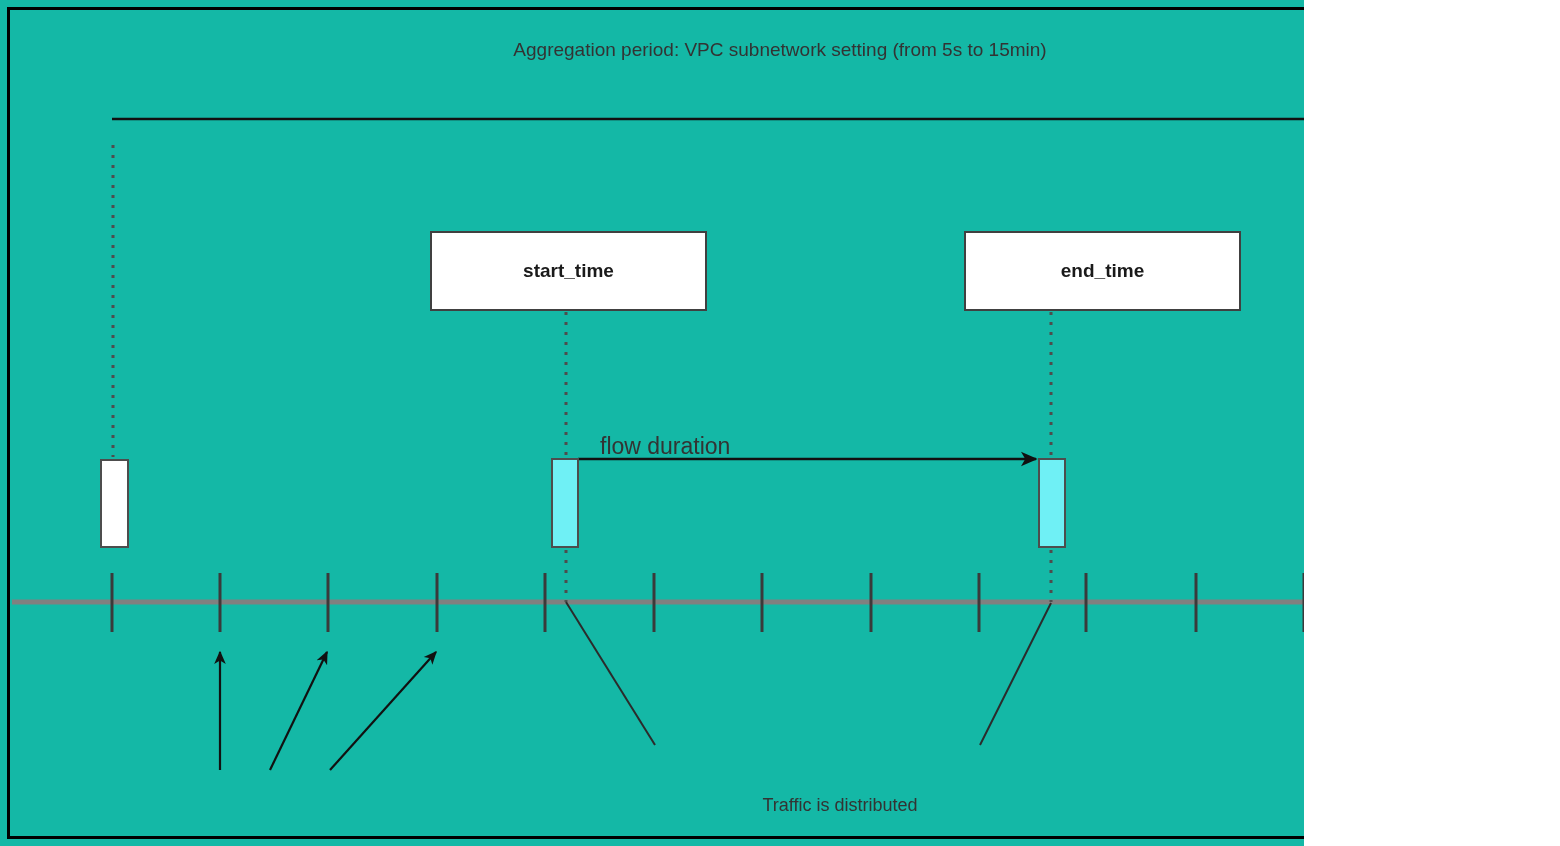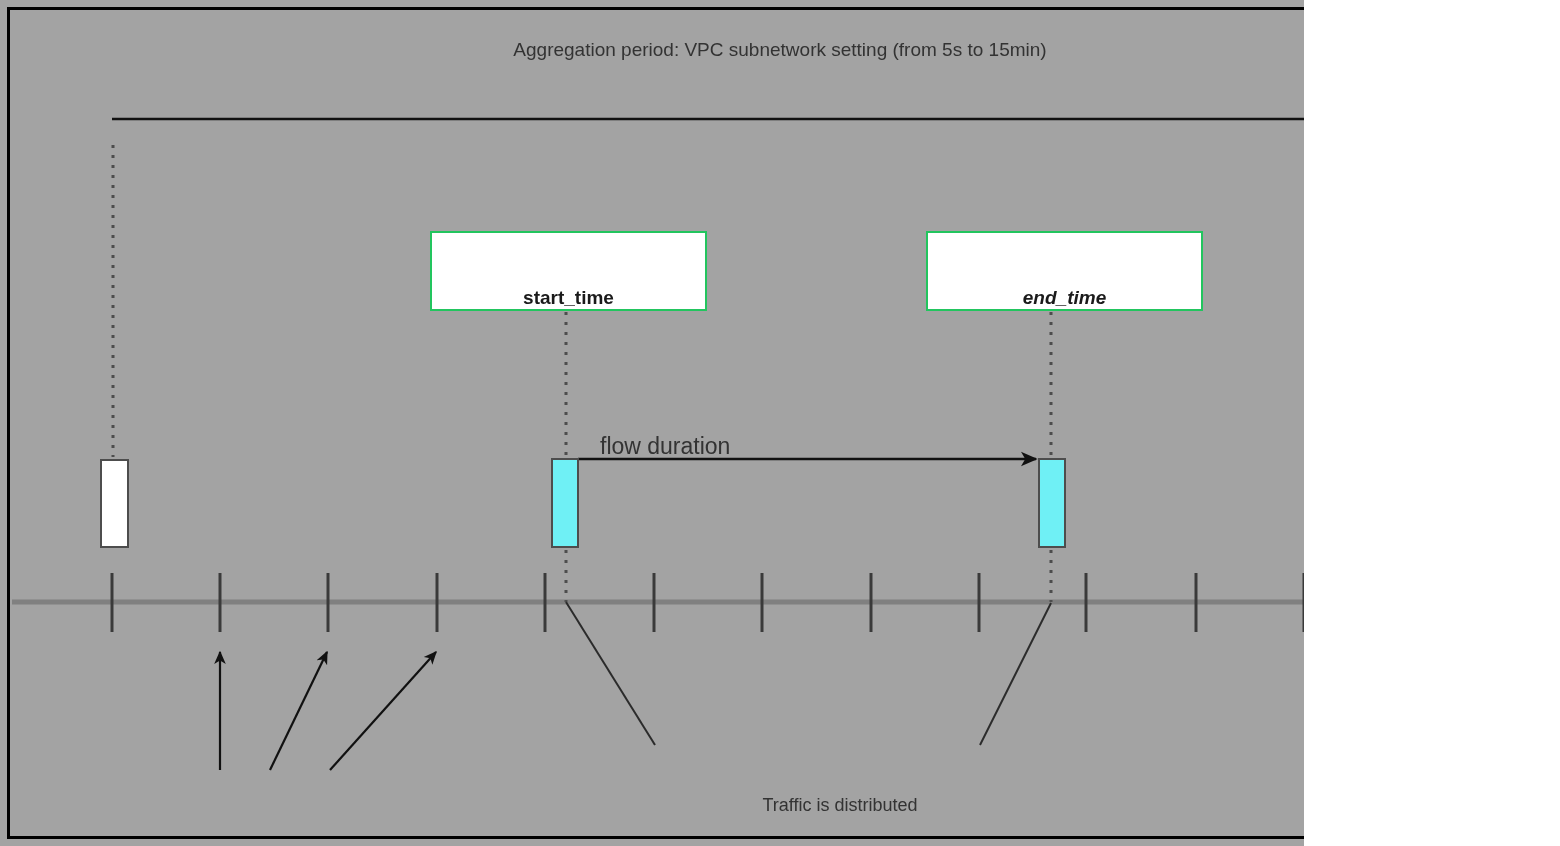--- a/index.html
+++ b/index.html
@@ -8,21 +8,21 @@
     padding: 0;
     background: #ffffff;
   }
   body {
     font-family: "Liberation Sans", sans-serif;
   }
   #diagram-root {
     position: relative;
     width: 1304px;
     height: 846px;
-    background: #a3a3a3;
+    background: #14b8a6;
     box-sizing: border-box;
     overflow: hidden;
   }
   #frame-border {
     position: absolute;
     left: 7px;
     top: 7px;
     width: 1546px;
     height: 832px;
     border: 3px solid #000000;
@@ -46,41 +46,40 @@
     left: 0;
     top: 38px;
     width: 1560px;
     text-align: center;
     font-size: 19px;
     color: #333333;
   }
   .node-box {
     position: absolute;
     background: #ffffff;
-    border: 2px solid #22c55e;
+    border: 2px solid #404040;
     box-sizing: border-box;
     display: flex;
-    align-items: flex-end;
+    align-items: center;
     justify-content: center;
     font-size: 19px;
     font-weight: bold;
     color: #1a1a1a;
   }
   #start-time-box {
     left: 430px;
     top: 231px;
     width: 277px;
     height: 80px;
   }
   #end-time-box {
-    left: 926px;
+    left: 964px;
     top: 231px;
     width: 277px;
     height: 80px;
-    font-style: italic;
   }
   .period-marker {
     position: absolute;
     background: #ffffff;
     border: 2px solid #4d4d4d;
     box-sizing: border-box;
   }
   #period-marker-left {
     left: 100px;
     top: 459px;

